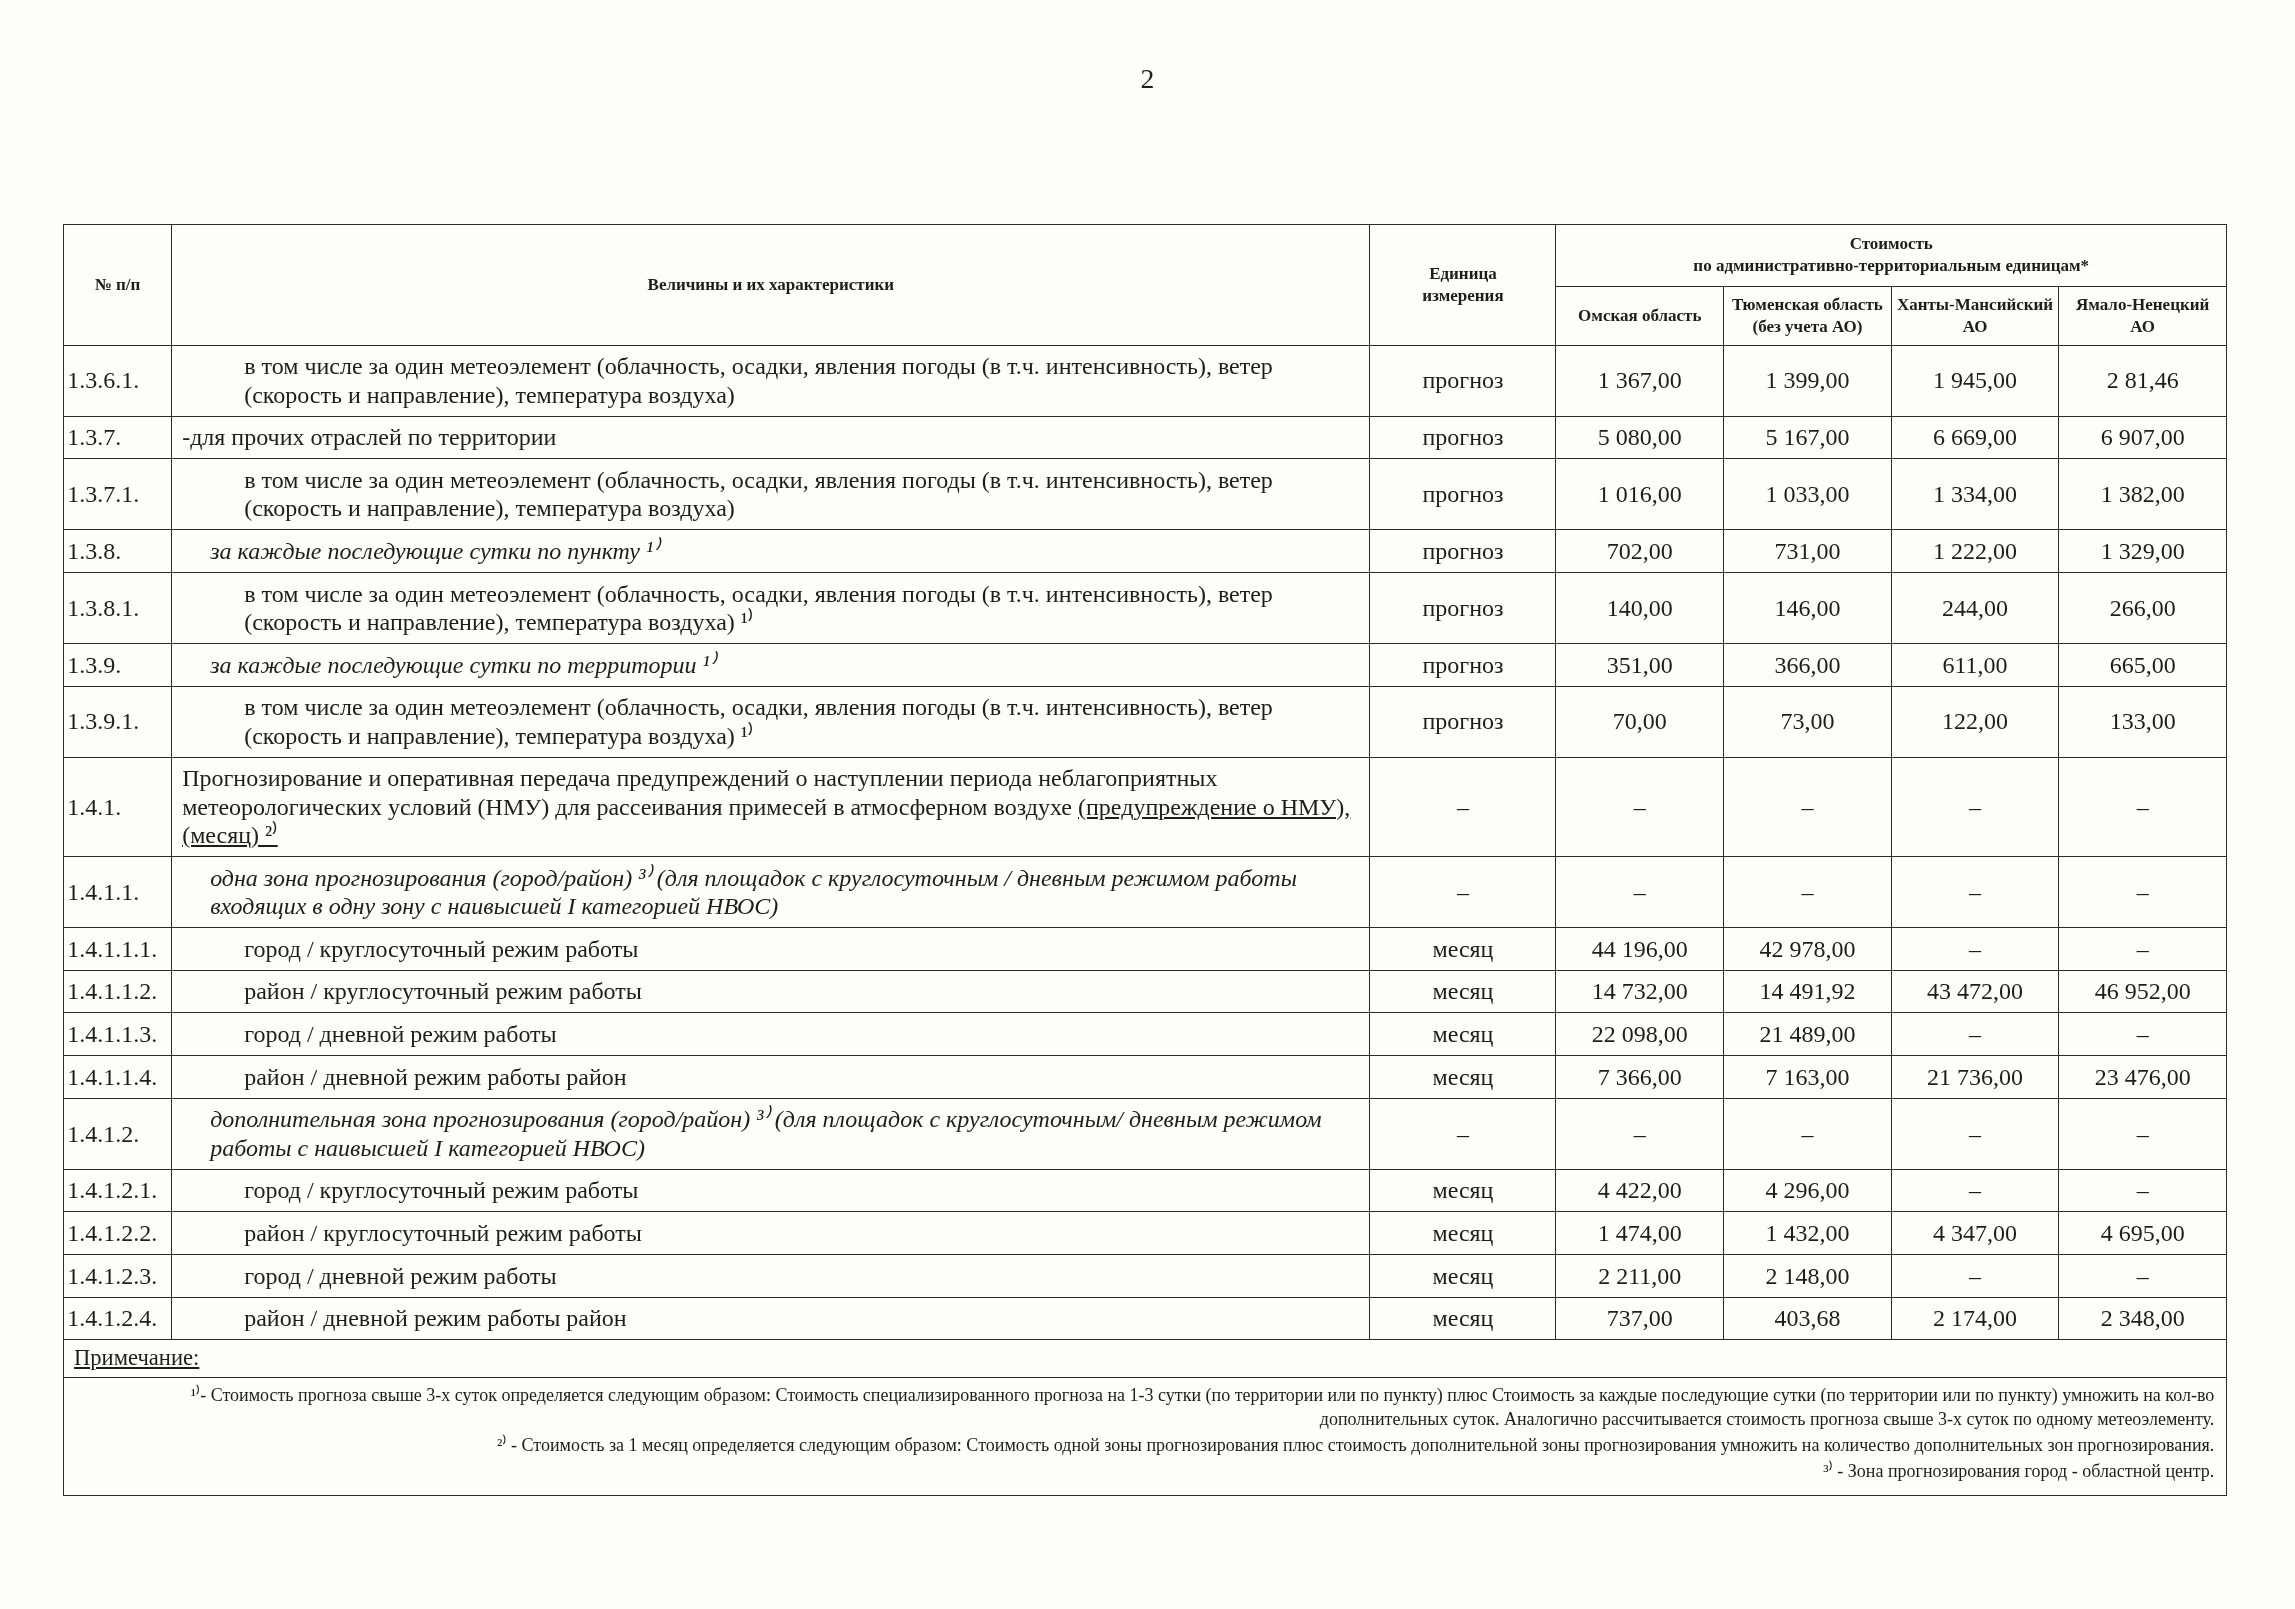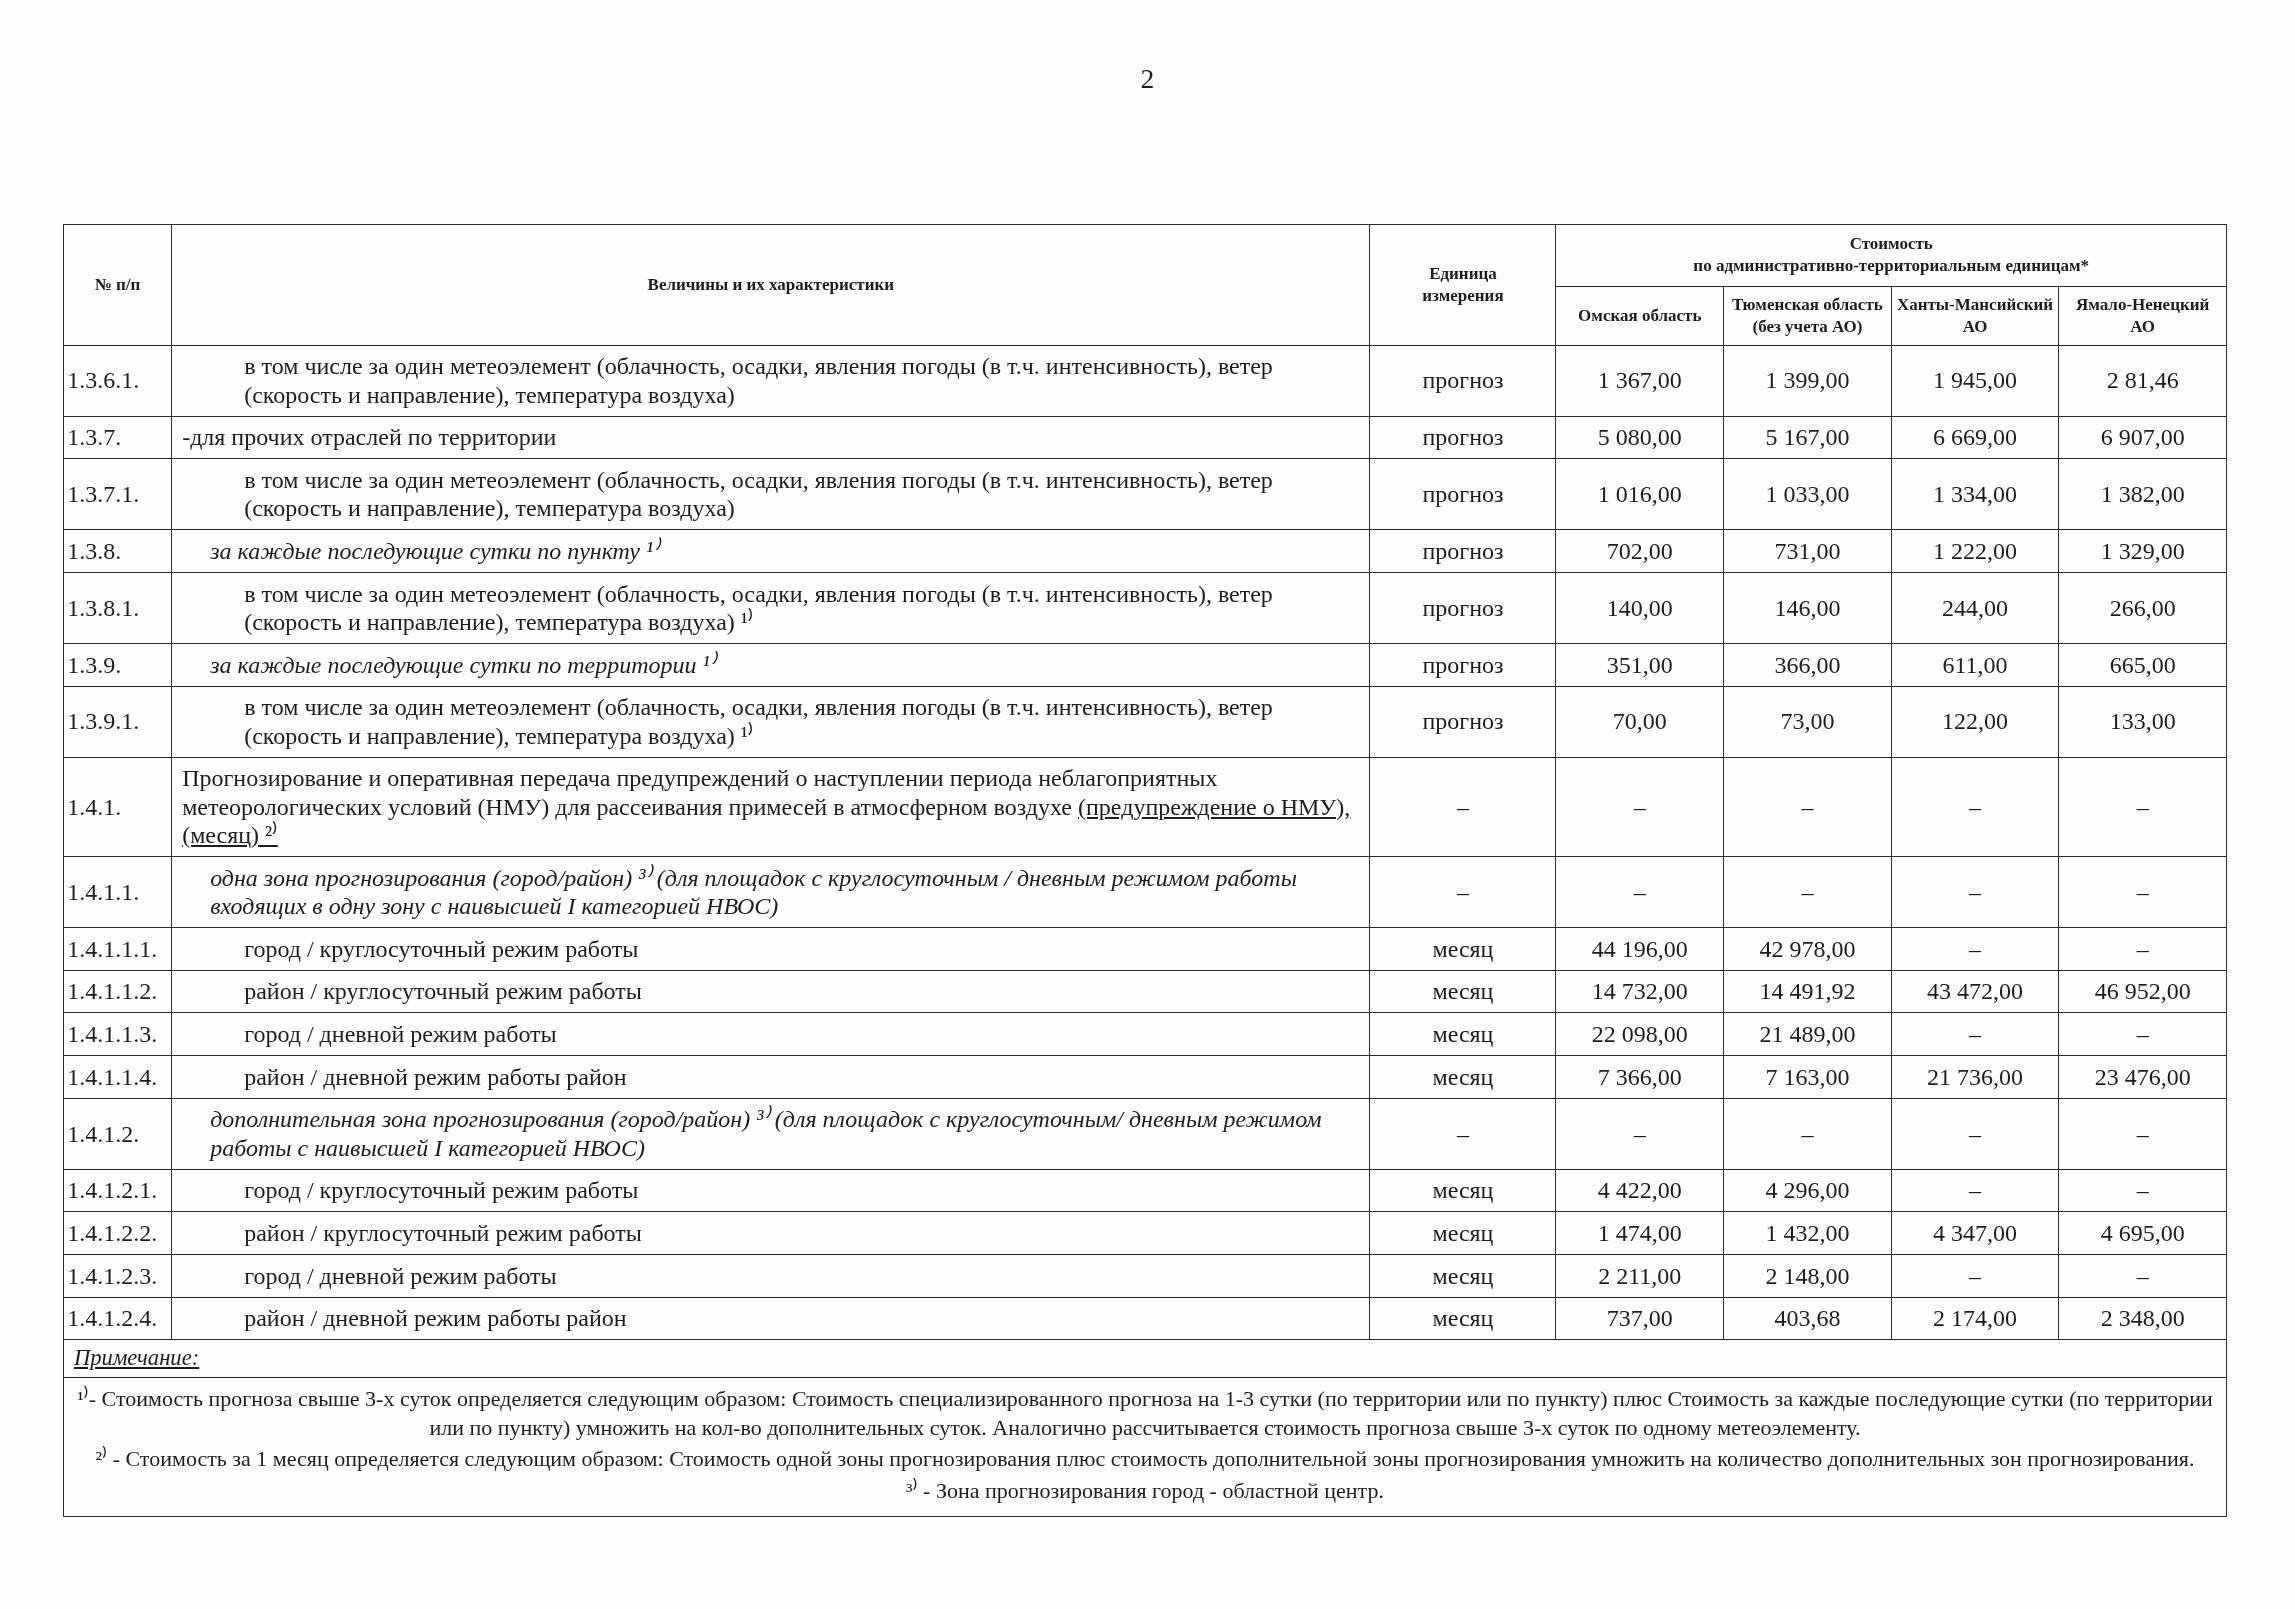--- a/index.html
+++ b/index.html
@@ -34,24 +34,23 @@
   td{font-size:24px;line-height:1.18;}
   td.num{text-align:left;padding:5.8px 3.3px;}
   td.name{text-align:left;padding:6.7px 11.7px 6.7px 10px;}
   td.name.ind-1{padding-left:38px;font-style:italic;}
   td.name.ind-2{padding-left:72px;}
   td.unit,td.val{text-align:center;padding:5.8px 5px;}
   .uline{text-decoration:underline;}
   tr.note-title-row td{
     font-size:22.6px;padding:4.2px 10px 5.8px;text-align:left;
     text-decoration:underline;
-    font-style:italic;
   }
   tr.notes-row td{
-    font-size:22px;line-height:1.32;padding:5.8px 11.7px 8.4px;text-align:center;font-family:Liberation Serif, serif;
+    font-size:18px;line-height:1.32;padding:5.8px 11.7px 8.4px;text-align:right;font-family:Liberation Serif, serif;
   }
   tr.notes-row p{margin:0 0 2.5px 0;}
 </style>
 </head>
 <body>
 
 <div class="page-number">2</div>
 
 <table class="doc-table">
   <colgroup>

